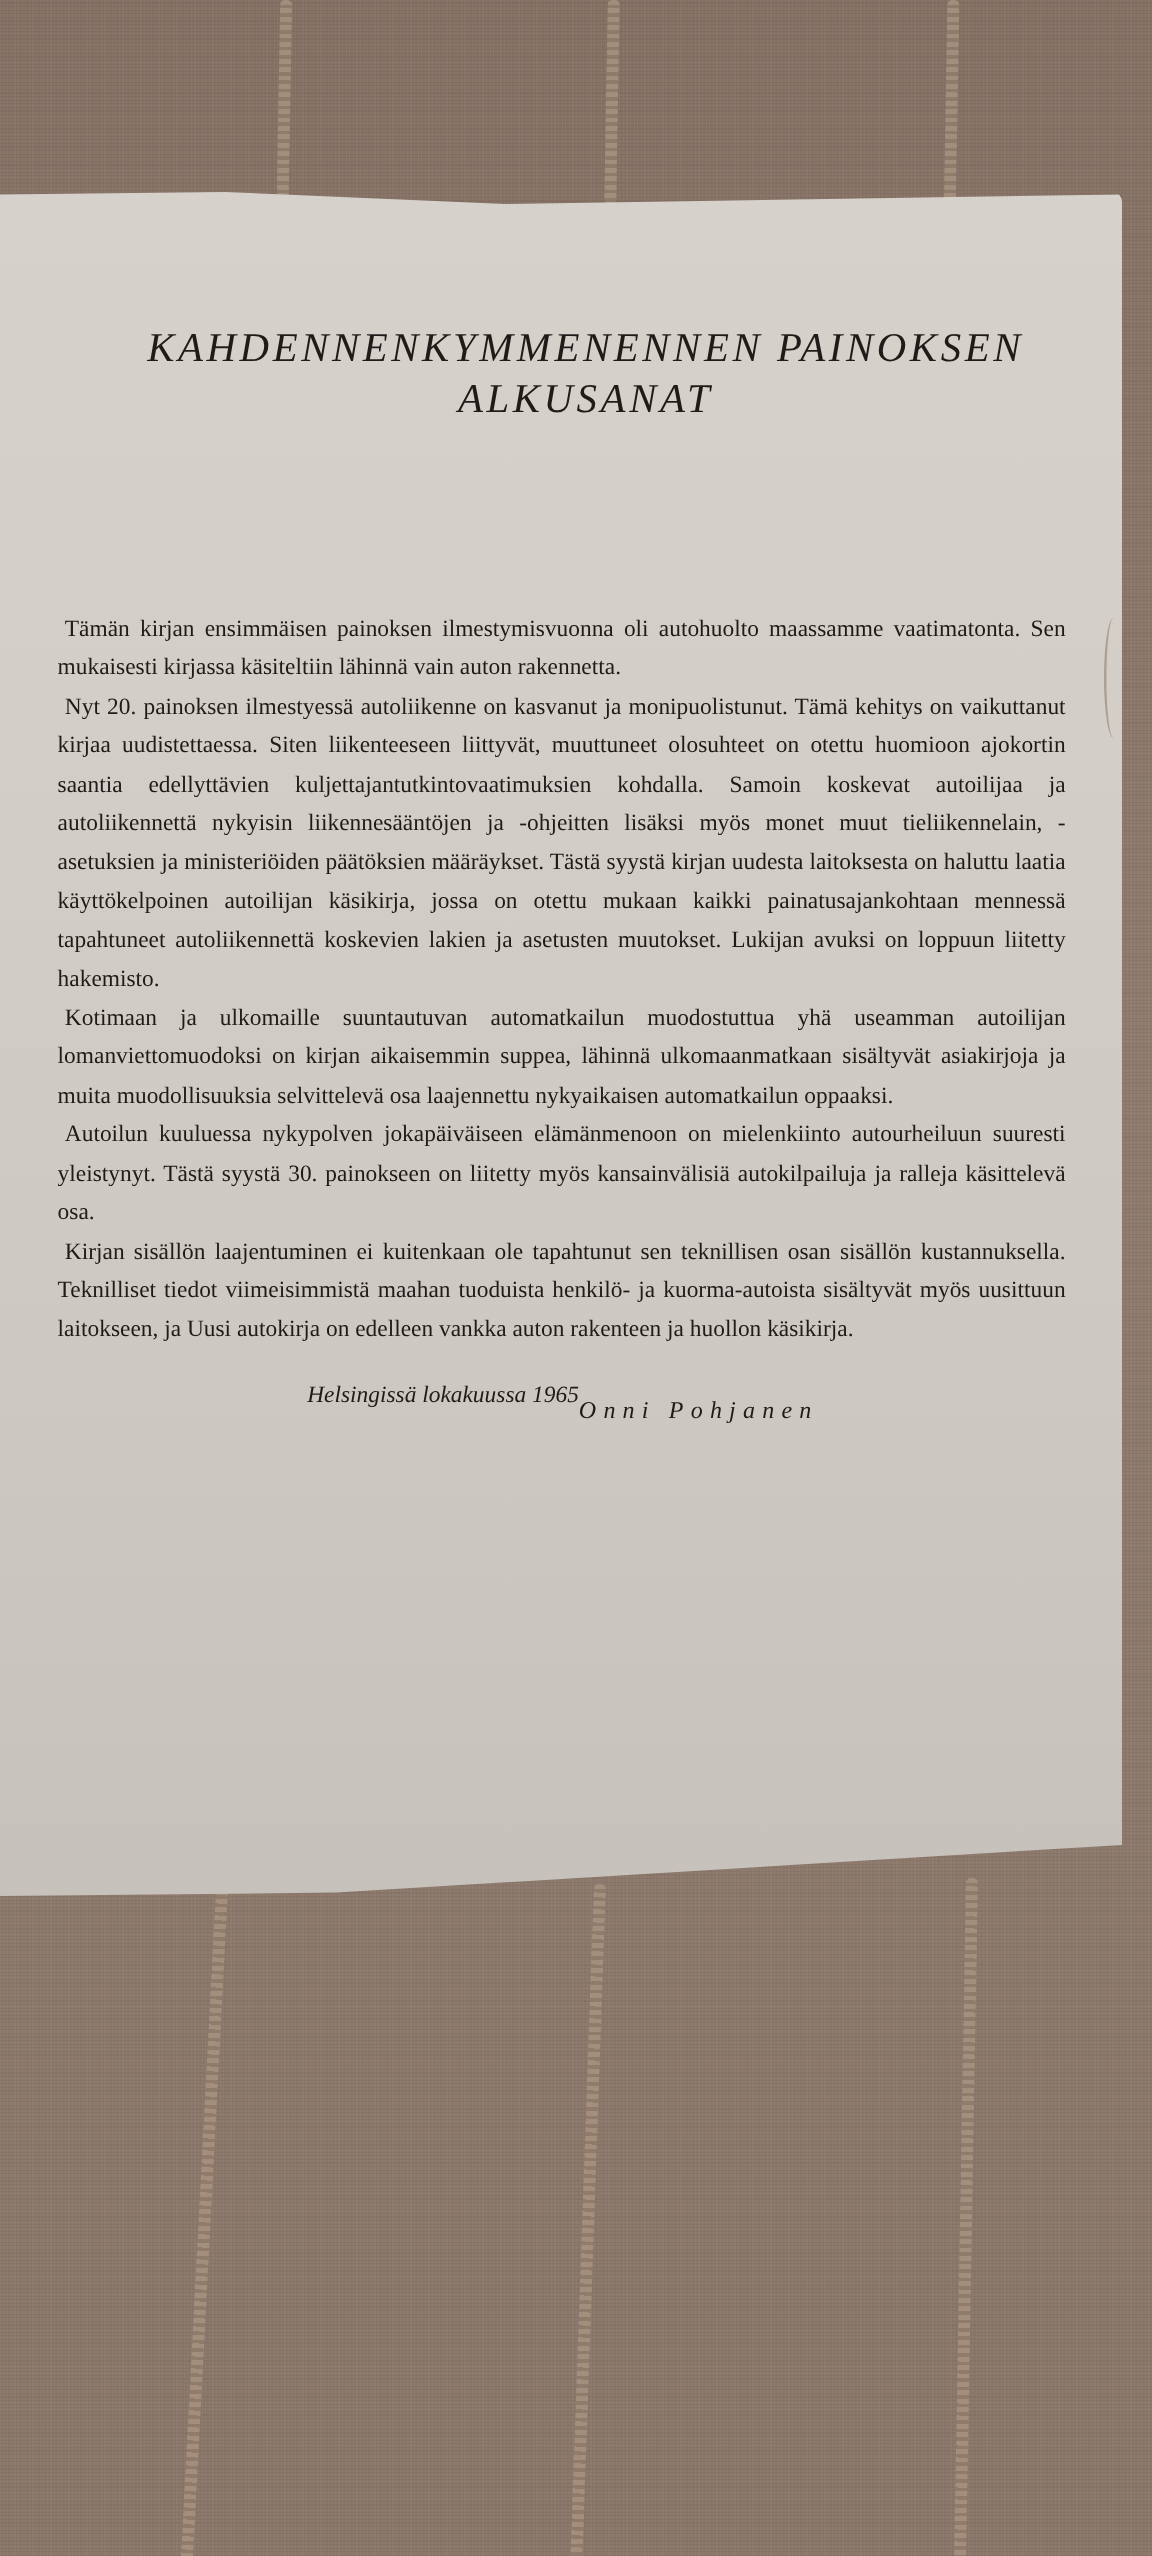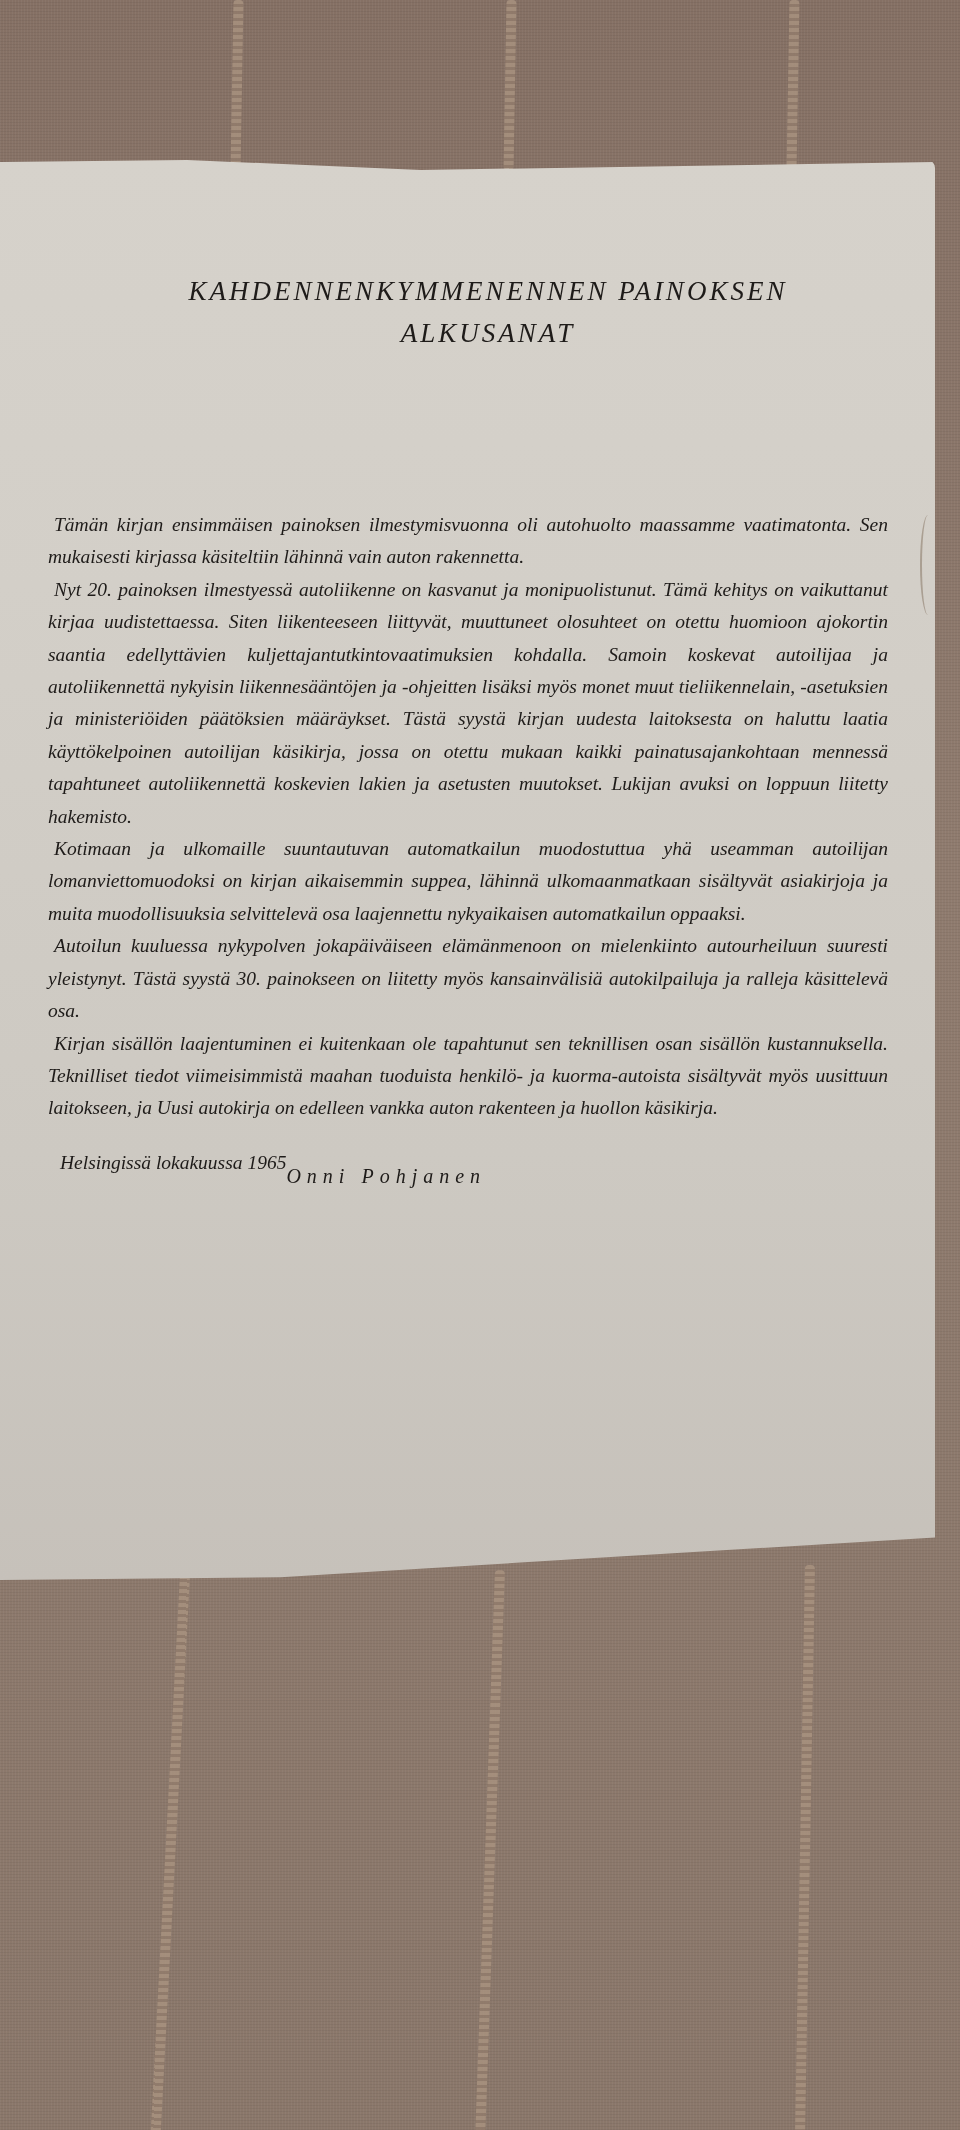--- a/index.html
+++ b/index.html
@@ -56,43 +56,42 @@
     .content {
       position: absolute;
       left: 48px;
       top: 270px;
       width: 840px;
       color: #1e1b19;
     }
     .title {
       font-family: "Liberation Serif", serif;
       font-style: italic;
-      font-size: 27px;
+      font-size: 34px;
       letter-spacing: 3px;
       text-align: center;
       line-height: 42px;
       margin: 0 0 0 40px;
       font-weight: normal;
     }
     .body-text {
       margin-top: 155px;
-      font-style: italic;
       font-size: 19.5px;
       line-height: 32.4px;
       text-align: justify;
       hyphens: manual;
     }
     .para {
       margin: 0;
       text-indent: 6px;
     }
     .signoff {
       margin-top: 26px;
       display: flex;
-      justify-content: flex-start;
+      justify-content: center;
       align-items: flex-end;
       font-style: italic;
       font-size: 19.5px;
     }
     .signoff .place { padding-left: 12px; }
     .signoff .author {
       letter-spacing: 6px;
       padding-right: 10px;
       transform: translateY(14px);
       font-size: 20px;

